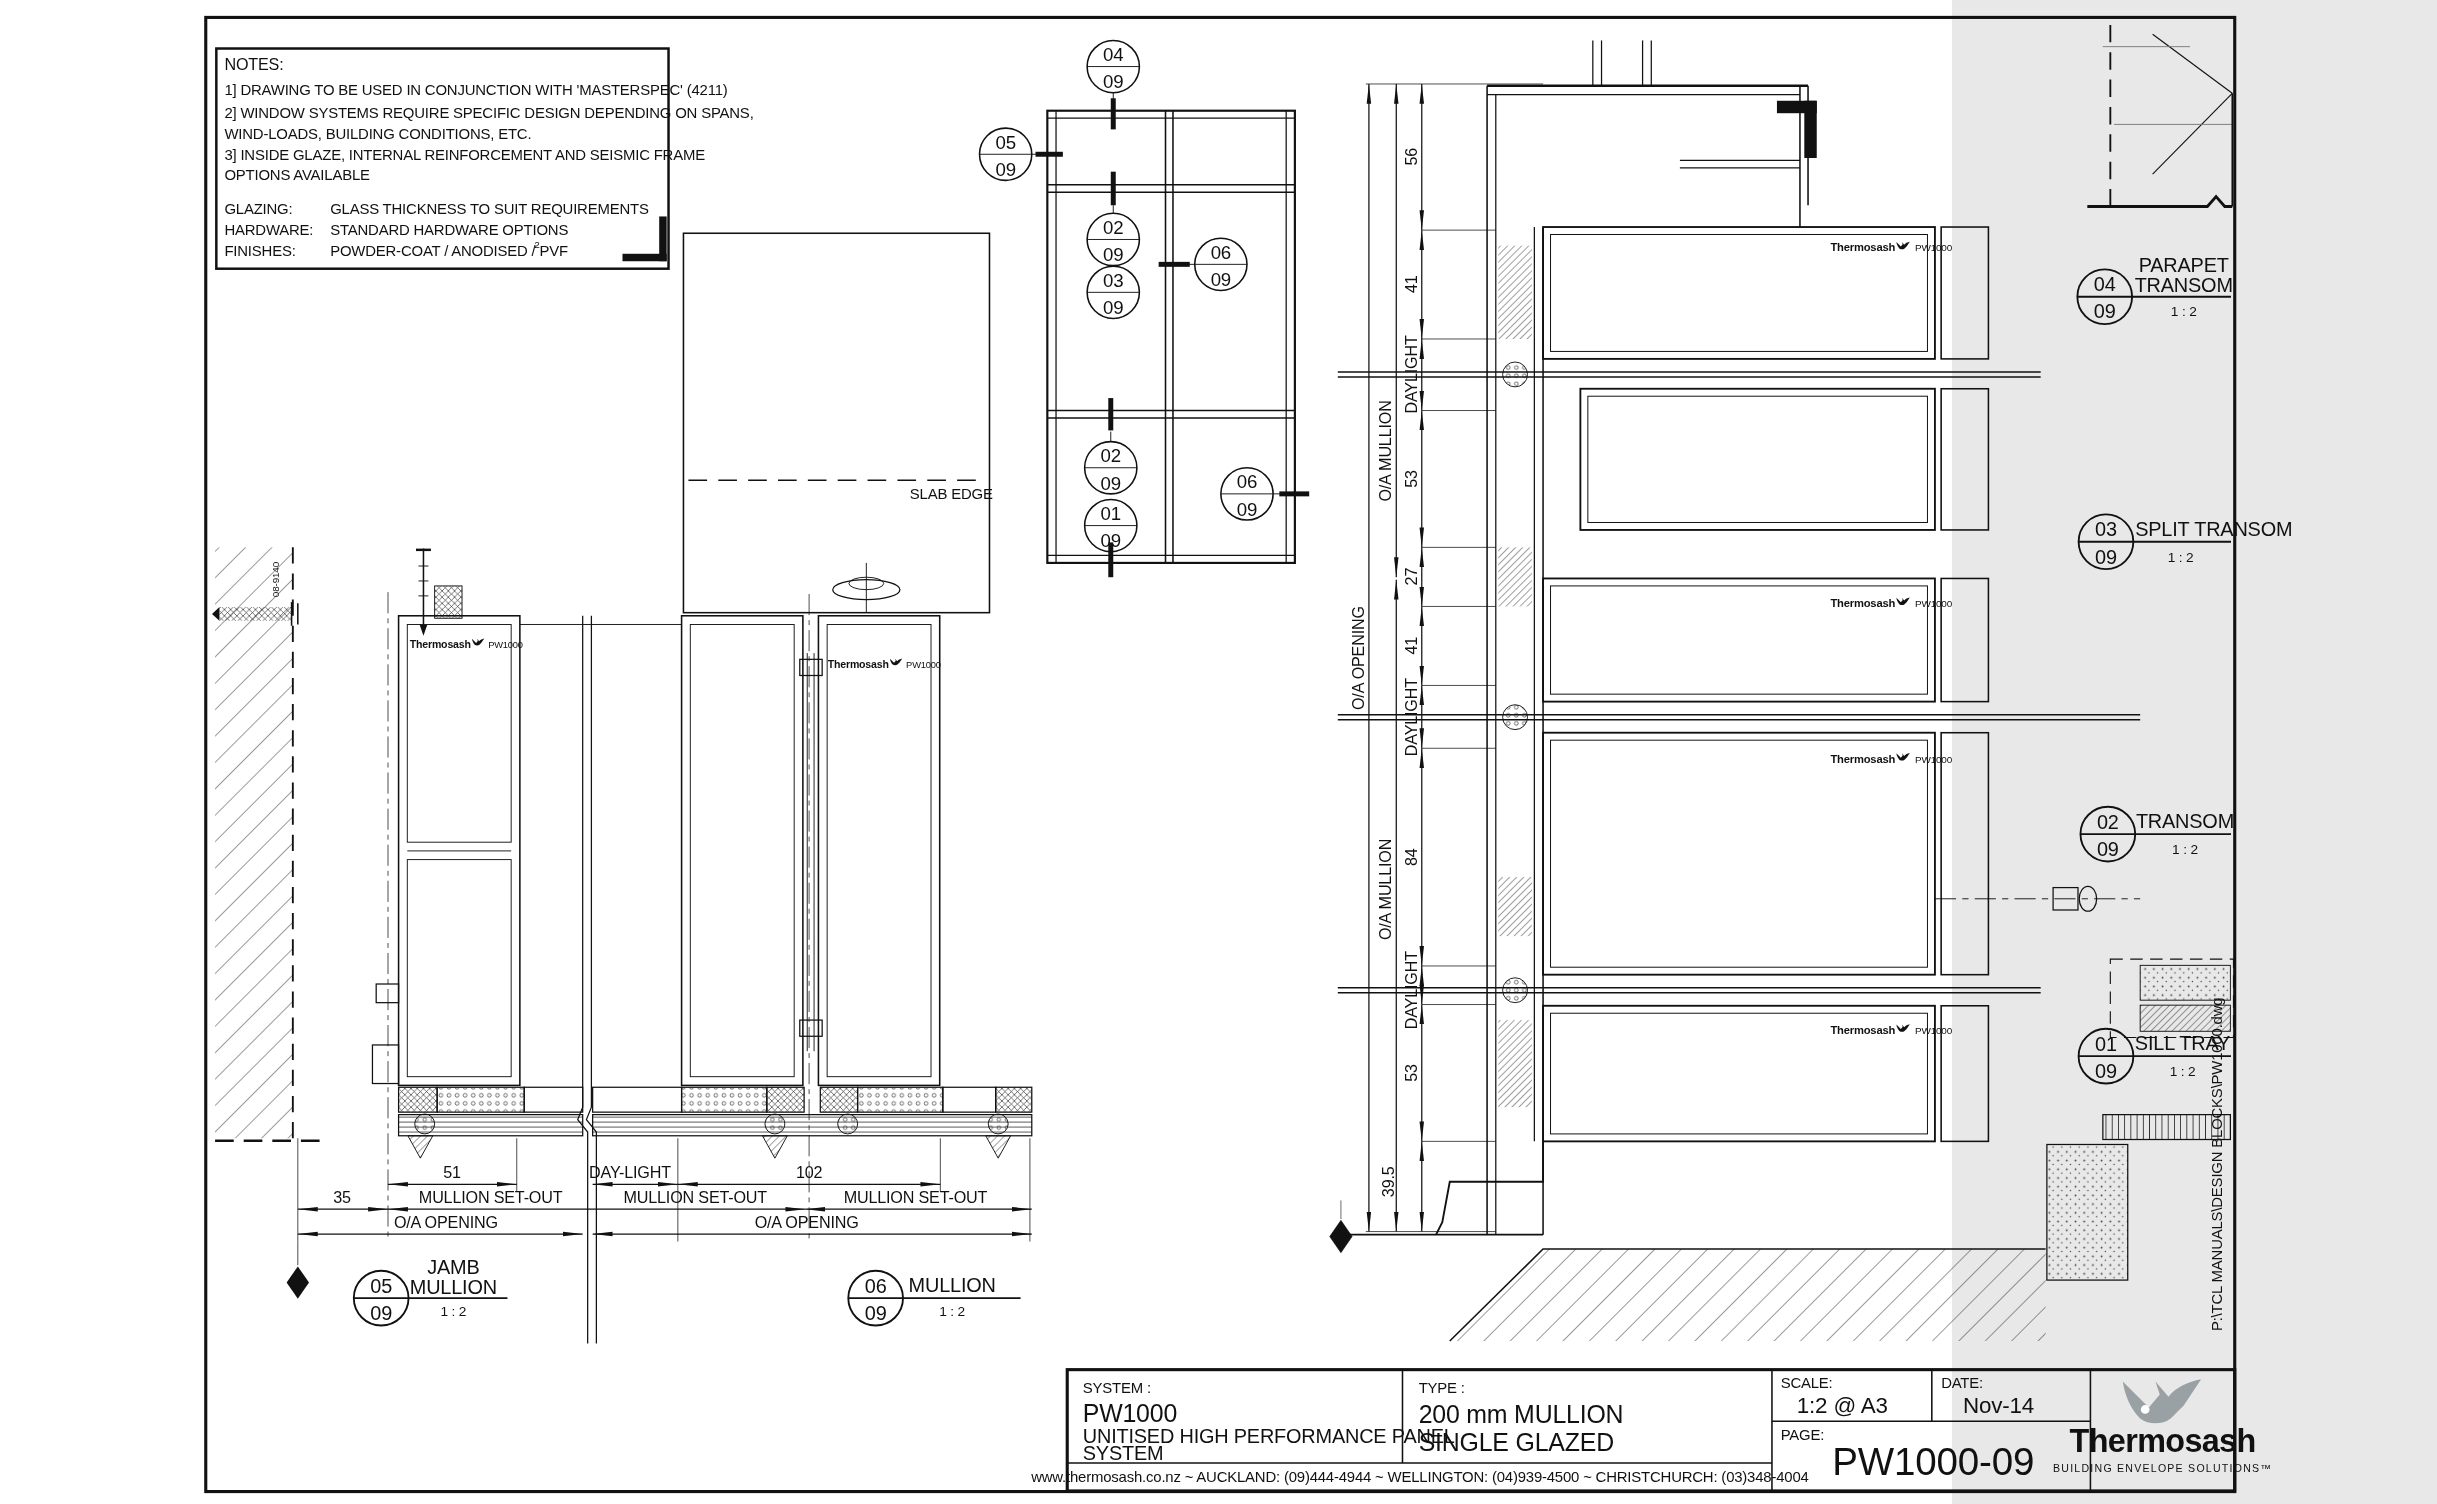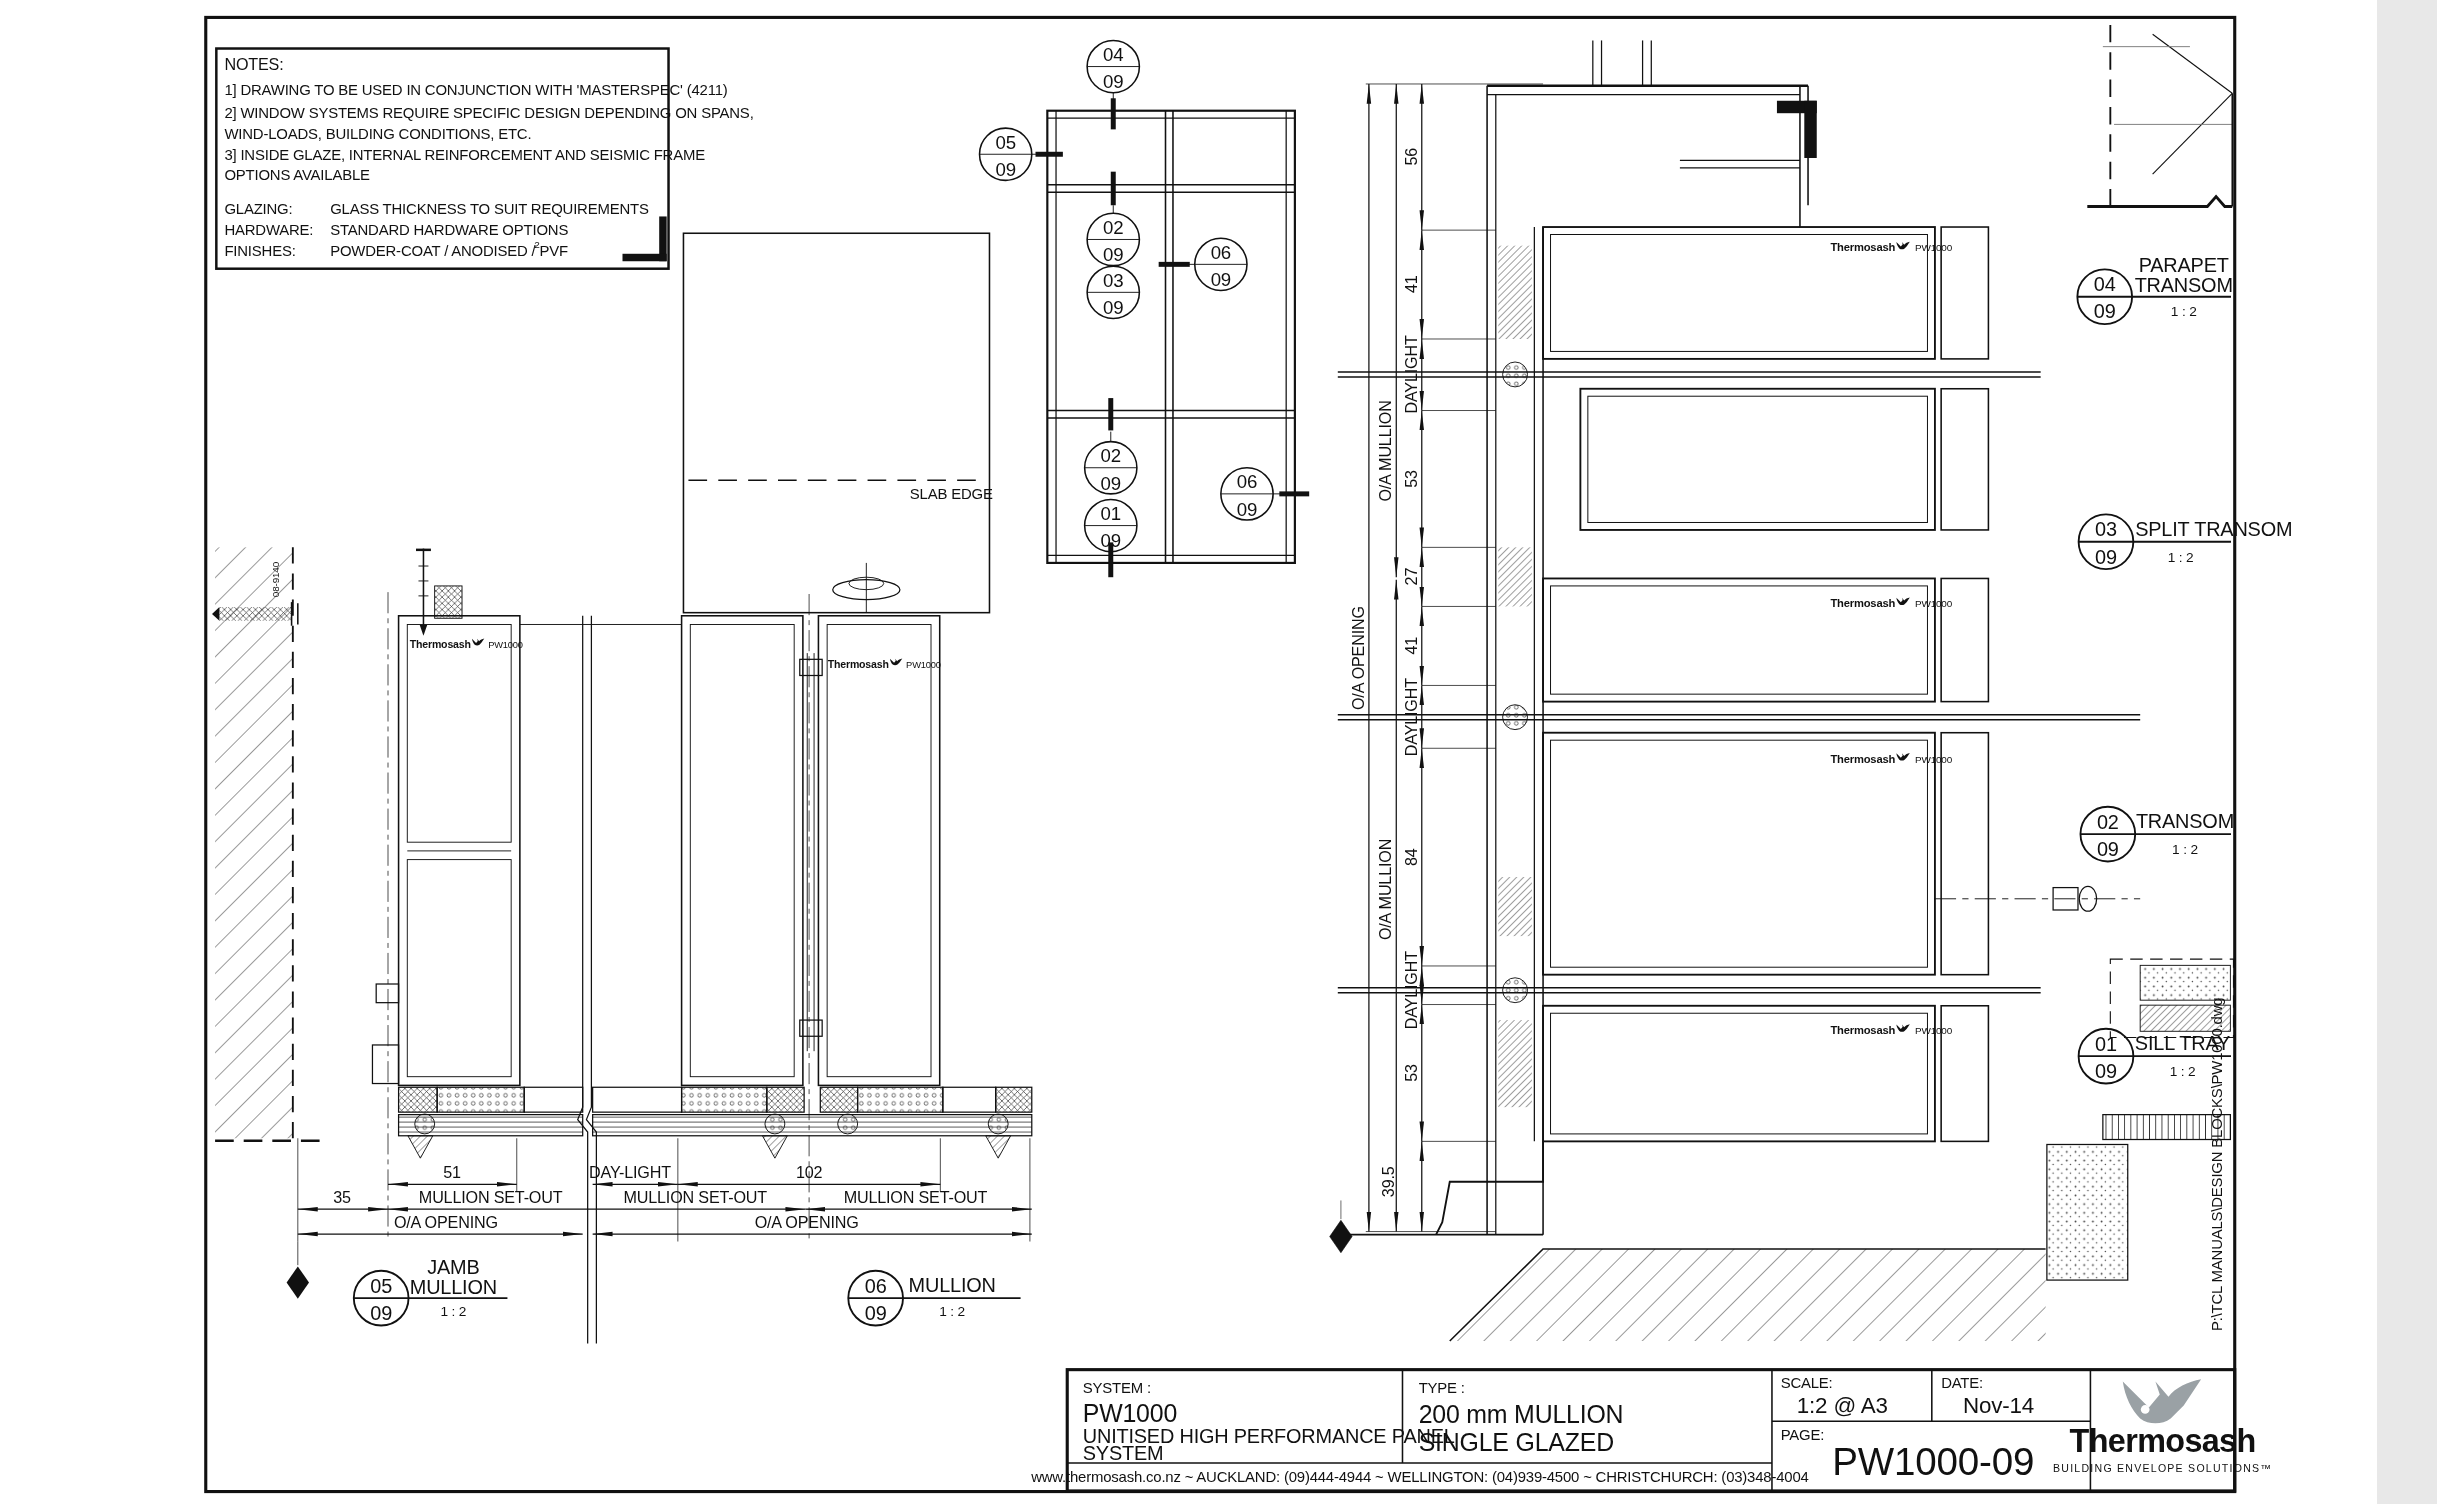--- a/index.html
+++ b/index.html
@@ -1,16 +1,16 @@
 <!DOCTYPE html>
 <html style="font-size:10px"><head>
 <meta charset="utf-8">
 <style>
   html,body{margin:0;padding:0;background:#e8e8e8;}
-  .sheet{position:relative;width:2377px;height:1504px;background:#ffffff;font-family:"Liberation Sans",sans-serif;}
+  .sheet{position:relative;width:1952px;height:1504px;background:#ffffff;font-family:"Liberation Sans",sans-serif;}
   svg{position:absolute;left:0;top:0;}
   text{fill:#111;font-family:"Liberation Sans",sans-serif;letter-spacing:-0.3px;}
   .mid{text-anchor:middle;}
   .end{text-anchor:end;}
   .t16{font-size:16px;}
   .t22{font-size:22px;} .t24{font-size:24px;} .t26{font-size:26px;}
   .t30{font-size:30px;} .t32{font-size:32px;} .t36{font-size:36px;}
   .t40{font-size:40px;} .t62{font-size:62px;}
   .b{font-weight:bold;}
   .ln{stroke:#111;fill:none;}

